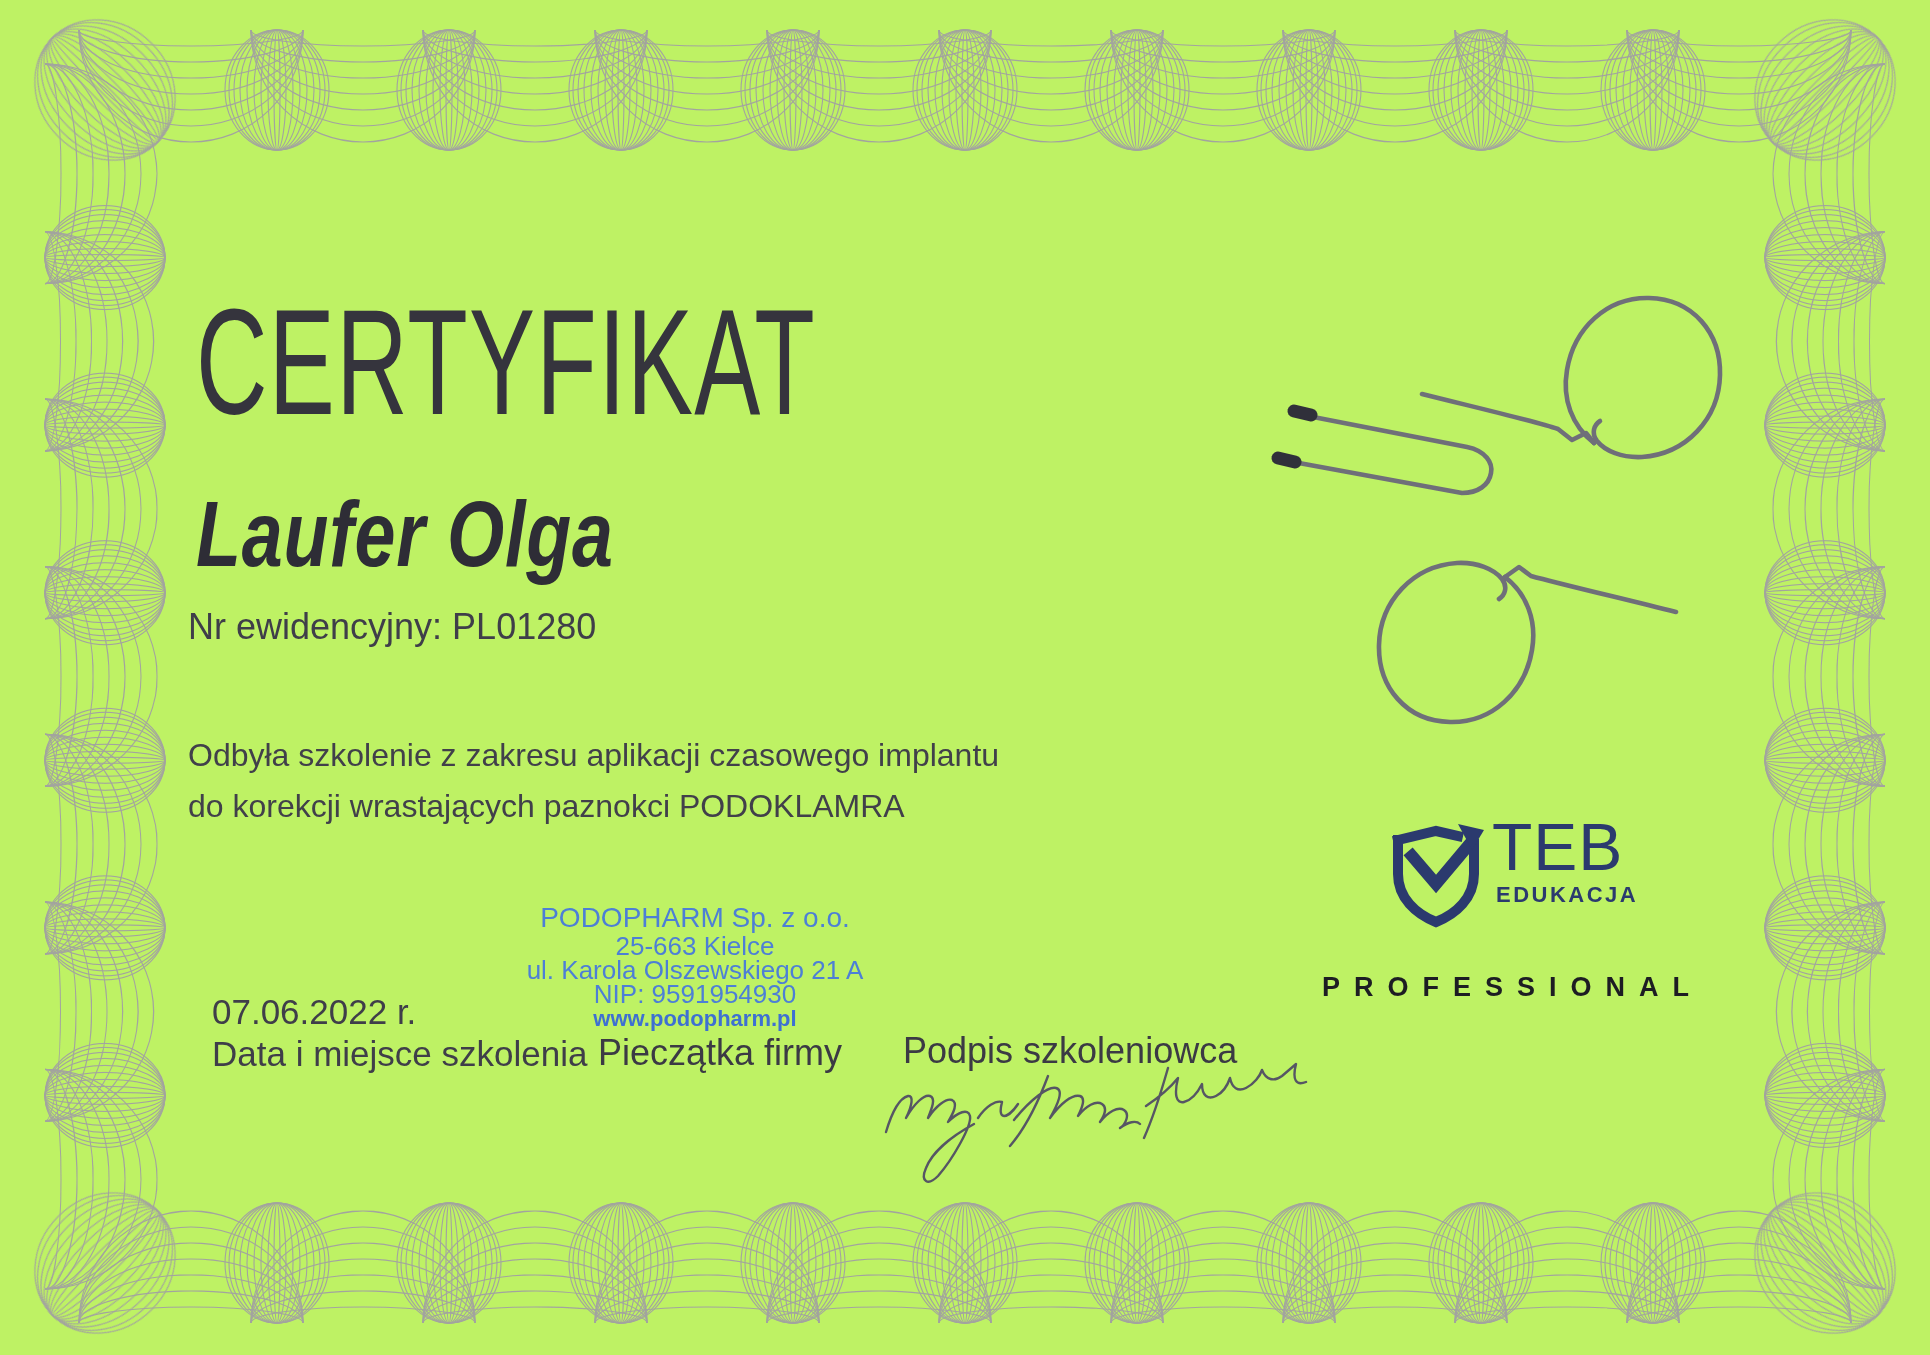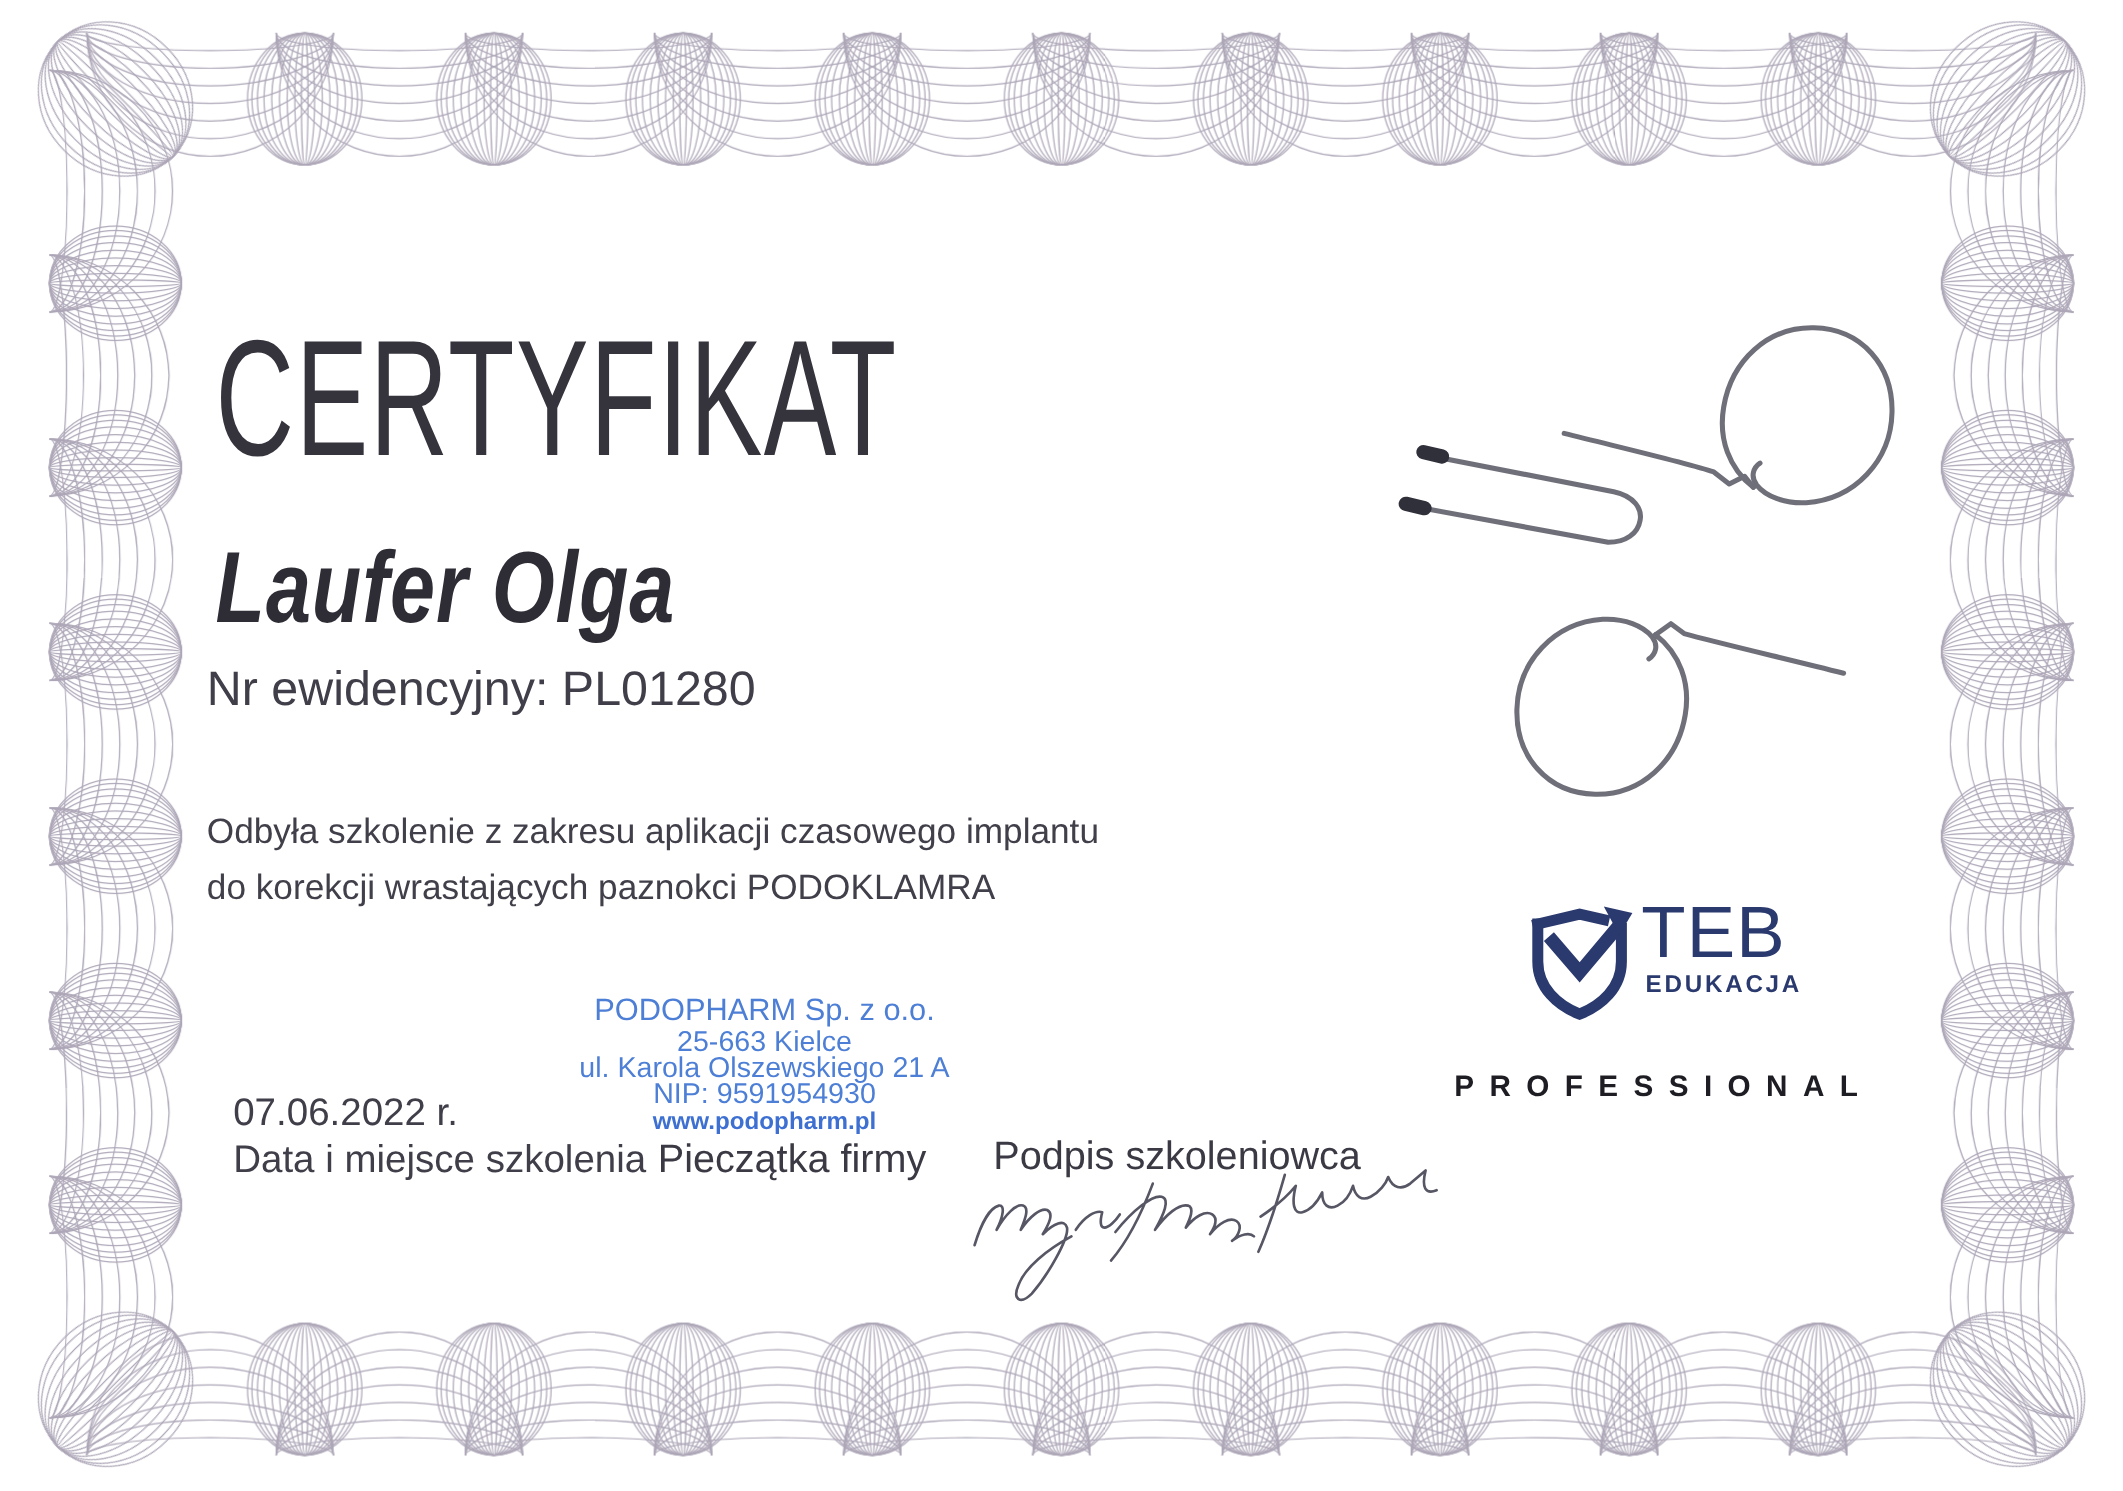--- a/index.html
+++ b/index.html
@@ -1,19 +1,19 @@
 <!DOCTYPE html>
 <html><head>
 <meta charset="utf-8">
 <style>
   html,body{margin:0;padding:0;background:#e8e8ea;}
   #page{
     position:relative;
     width:1930px;height:1355px;
-    background:#ffffff;
+    background:#bef264;
     overflow:hidden;
     font-family:"Liberation Sans", sans-serif;
     color:#3a3944;
   }
   svg{display:block;}
   .abs{position:absolute;}
   #border-svg{left:0;top:0;pointer-events:none;}
   #overlay-svg{left:0;top:0;pointer-events:none;}
 
   .title{
@@ -31,21 +31,21 @@
     font-size:92px;line-height:84px;
     font-weight:bold;font-style:italic;
     color:#2e2d36;
     transform:scaleX(0.80);
     transform-origin:left top;
     white-space:nowrap;
     letter-spacing:1px;
   }
   .registry{
     left:188px;top:606px;
-    font-size:44px;line-height:42px;
+    font-size:36px;line-height:42px;
     color:#3f3e49;
   }
   .body-text{
     left:188px;top:730px;
     font-size:32px;line-height:51px;
     color:#41404a;
     white-space:nowrap;
   }
   .date-value{left:212px;top:992px;font-size:35px;color:#3f3e49;}
   .date-caption{left:212px;top:1034px;font-size:35px;color:#3f3e49;}

